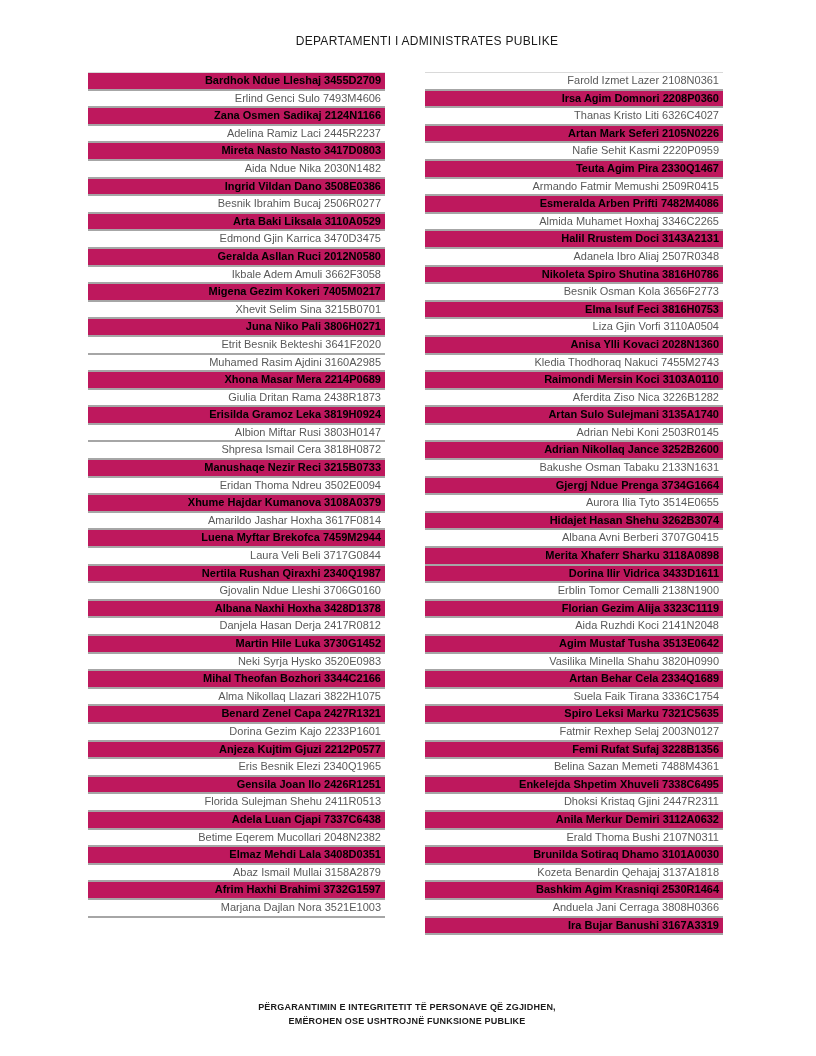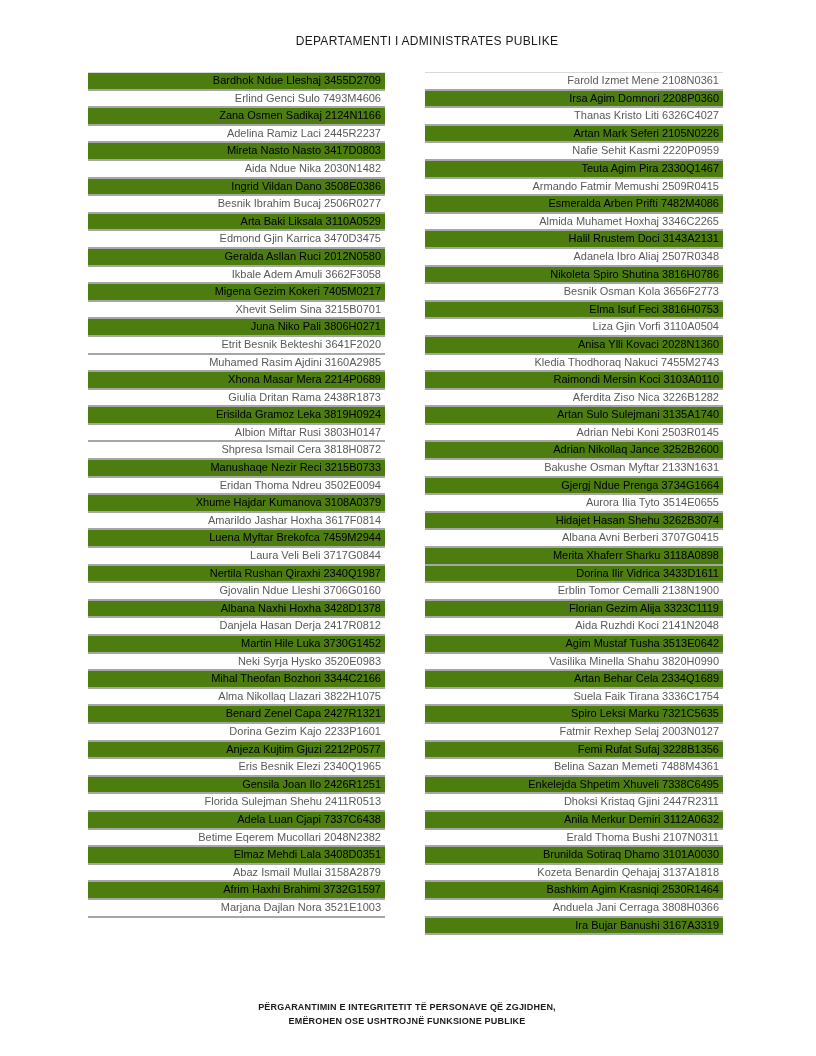--- a/index.html
+++ b/index.html
@@ -42,23 +42,23 @@
     font-size: 11px;
     text-align: right;
     padding-right: 4px;
     box-sizing: content-box;
     color: #595959;
     background: #ffffff;
     white-space: nowrap;
     overflow: hidden;
   }
   .row.hl {
-    background: #4d7c0f;
+    background: #be185d;
     color: #000000;
-    font-weight: 400;
+    font-weight: 700;
   }
   .page-footer {
     position: absolute;
     top: 1001px;
     left: 0;
     width: 776px;
     box-sizing: border-box;
     padding-left: 38px;
     text-align: center;
     font-size: 9px;
@@ -118,21 +118,21 @@
     <div class="row">Florida Sulejman Shehu 2411R0513</div>
     <div class="row hl">Adela Luan Cjapi 7337C6438</div>
     <div class="row">Betime Eqerem Mucollari 2048N2382</div>
     <div class="row hl">Elmaz Mehdi Lala 3408D0351</div>
     <div class="row">Abaz Ismail Mullai 3158A2879</div>
     <div class="row hl">Afrim Haxhi Brahimi 3732G1597</div>
     <div class="row">Marjana Dajlan Nora 3521E1003</div>
   </div>
 
 <div class="name-col right" id="col-right">
-    <div class="row">Farold Izmet Mene 2108N0361</div>
+    <div class="row">Farold Izmet Lazer 2108N0361</div>
     <div class="row hl">Irsa Agim Domnori 2208P0360</div>
     <div class="row">Thanas Kristo Liti 6326C4027</div>
     <div class="row hl">Artan Mark Seferi 2105N0226</div>
     <div class="row">Nafie Sehit Kasmi 2220P0959</div>
     <div class="row hl">Teuta Agim Pira 2330Q1467</div>
     <div class="row">Armando Fatmir Memushi 2509R0415</div>
     <div class="row hl">Esmeralda Arben Prifti 7482M4086</div>
     <div class="row">Almida Muhamet Hoxhaj 3346C2265</div>
     <div class="row hl">Halil Rrustem Doci 3143A2131</div>
     <div class="row">Adanela Ibro Aliaj 2507R0348</div>
@@ -140,21 +140,21 @@
     <div class="row">Besnik Osman Kola 3656F2773</div>
     <div class="row hl">Elma Isuf Feci 3816H0753</div>
     <div class="row">Liza Gjin Vorfi 3110A0504</div>
     <div class="row hl">Anisa Ylli Kovaci 2028N1360</div>
     <div class="row">Kledia Thodhoraq Nakuci 7455M2743</div>
     <div class="row hl">Raimondi Mersin Koci 3103A0110</div>
     <div class="row">Aferdita Ziso Nica 3226B1282</div>
     <div class="row hl">Artan Sulo Sulejmani 3135A1740</div>
     <div class="row">Adrian Nebi Koni 2503R0145</div>
     <div class="row hl">Adrian Nikollaq Jance 3252B2600</div>
-    <div class="row">Bakushe Osman Myftar 2133N1631</div>
+    <div class="row">Bakushe Osman Tabaku 2133N1631</div>
     <div class="row hl">Gjergj Ndue Prenga 3734G1664</div>
     <div class="row">Aurora Ilia Tyto 3514E0655</div>
     <div class="row hl">Hidajet Hasan Shehu 3262B3074</div>
     <div class="row">Albana Avni Berberi 3707G0415</div>
     <div class="row hl">Merita Xhaferr Sharku 3118A0898</div>
     <div class="row hl">Dorina Ilir Vidrica 3433D1611</div>
     <div class="row">Erblin Tomor Cemalli 2138N1900</div>
     <div class="row hl">Florian Gezim Alija 3323C1119</div>
     <div class="row">Aida Ruzhdi Koci 2141N2048</div>
     <div class="row hl">Agim Mustaf Tusha 3513E0642</div>

